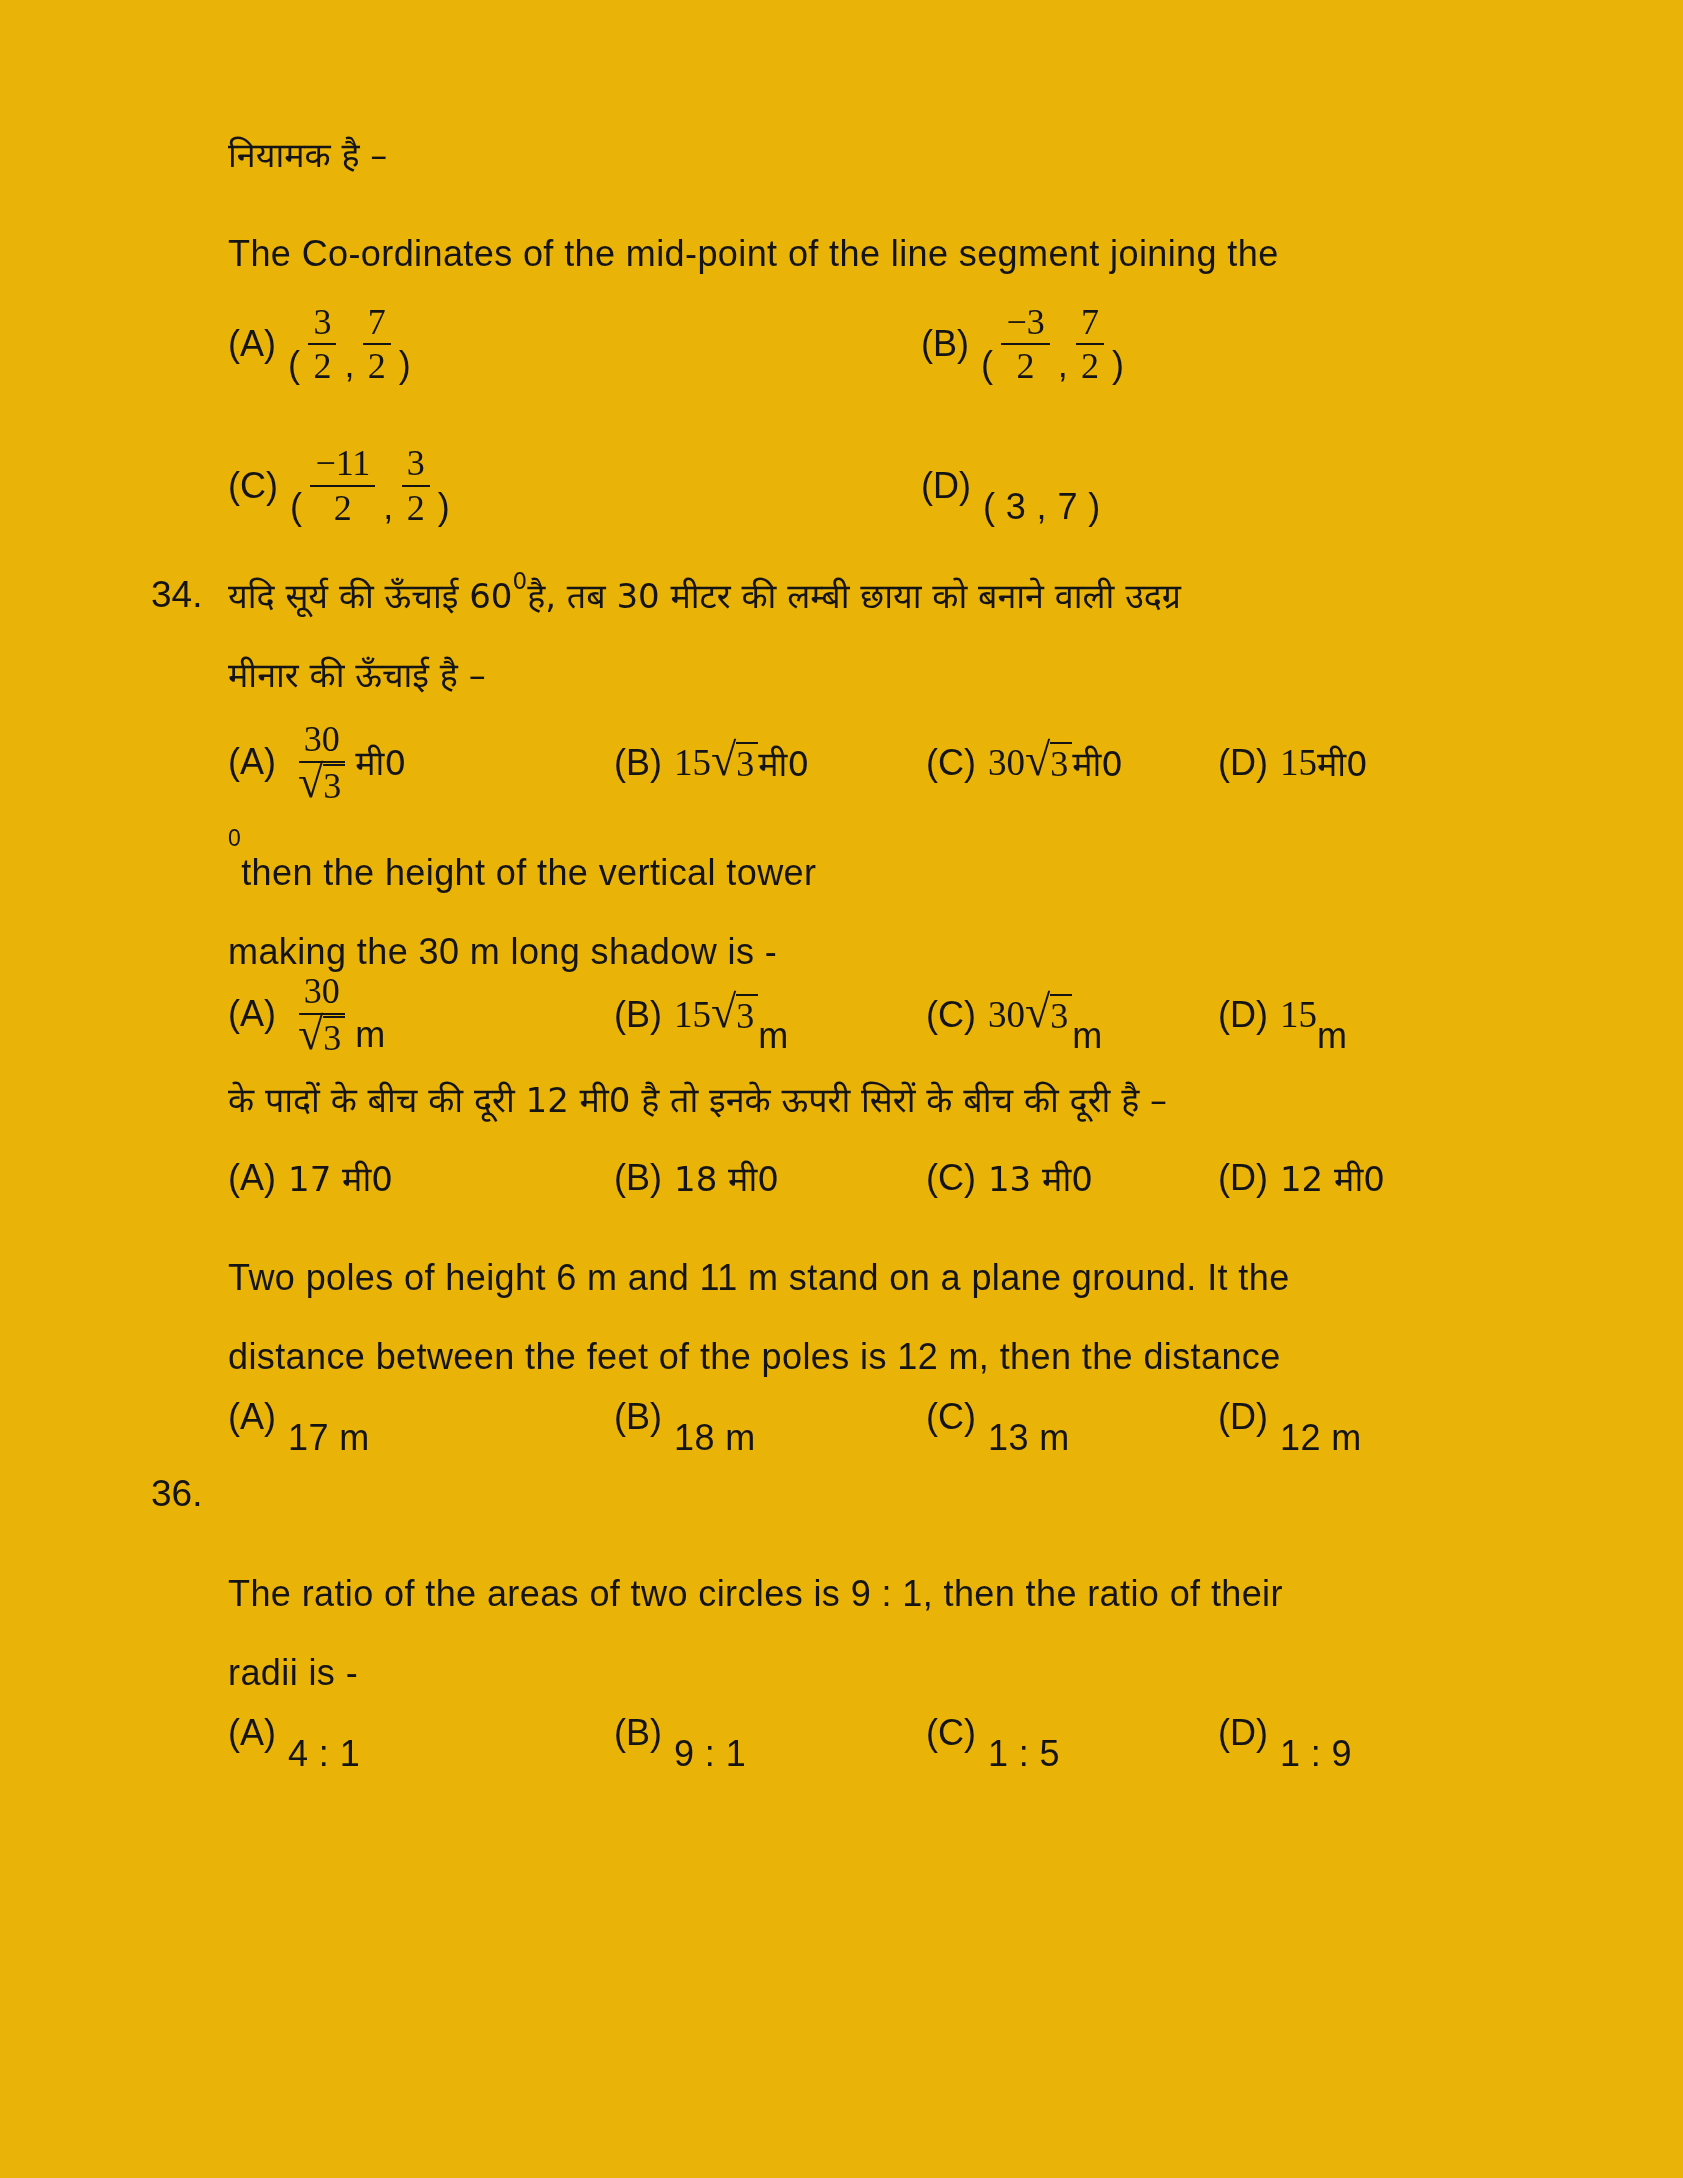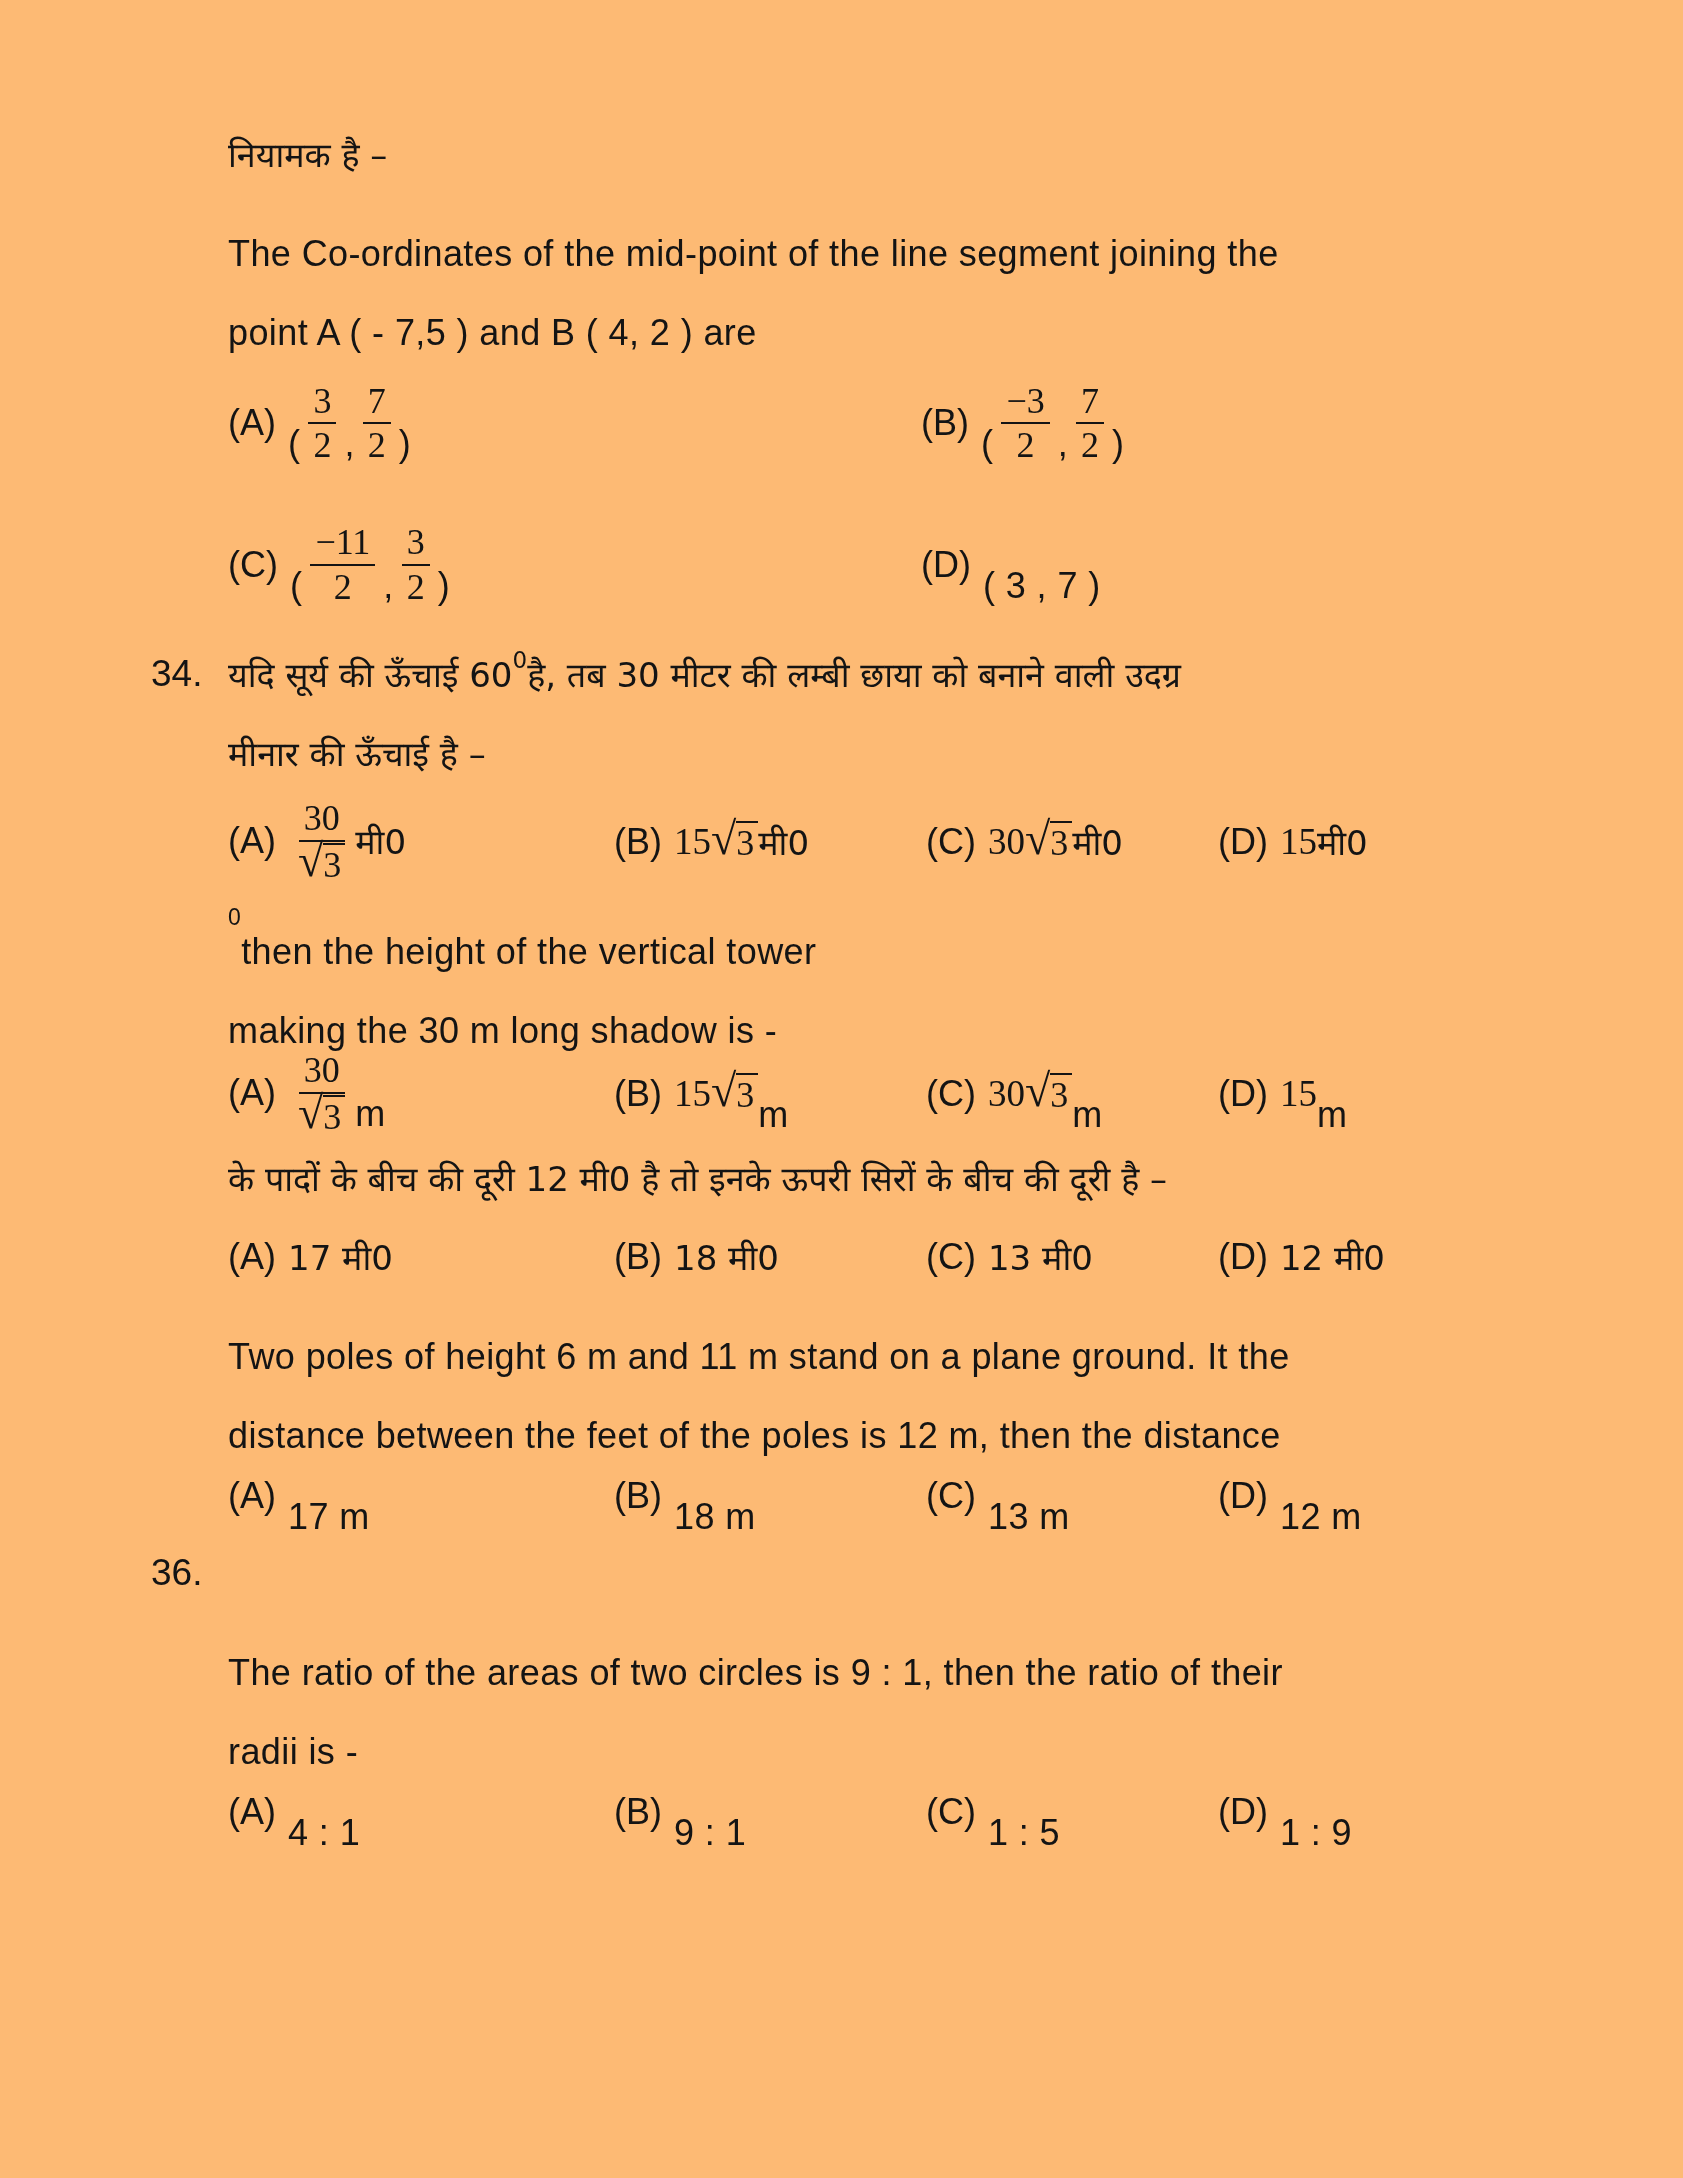--- a/index.html
+++ b/index.html
@@ -1,19 +1,19 @@
 <!DOCTYPE html>
 <html><head>
 <meta charset="utf-8">
 <style>
   html,body { margin:0; padding:0; background:#e8e8e8; }
   .page {
     position:relative;
     width:1683px; height:2178px;
-    background:#fdba74;
+    background:#eab308;
     color:#141414;
     box-sizing:border-box;
     padding:114px 119px 0 228px;
     overflow:hidden;
   }
   .line {
     position:relative;
     height:79px;
     display:flex; align-items:center;
     white-space:nowrap;
@@ -48,23 +48,20 @@
 <body>
 
 <div class="page">
   <div id="doc">
       <div class="line hi">
         <span class="seg-hi">नियामक है –</span>
       </div>
       <div class="line en">
         <span class="seg-en">The Co-ordinates of the mid-point of the line segment joining the</span>
       </div>
-      <div class="line en">
-        <span class="seg-en">point A ( - 7,5 ) and B ( 4, 2 ) are</span>
-      </div>
       <div class="optrow two" style="height: 144px;">
         <div class="opt">
           <span class="optlabel">(A)</span>
           <span class="seg-en">(</span>
           <span class="frac">
             <span class="num">3</span>
             <span class="den">2</span>
           </span>
           <span class="seg-en">,</span>
           <span class="frac">

